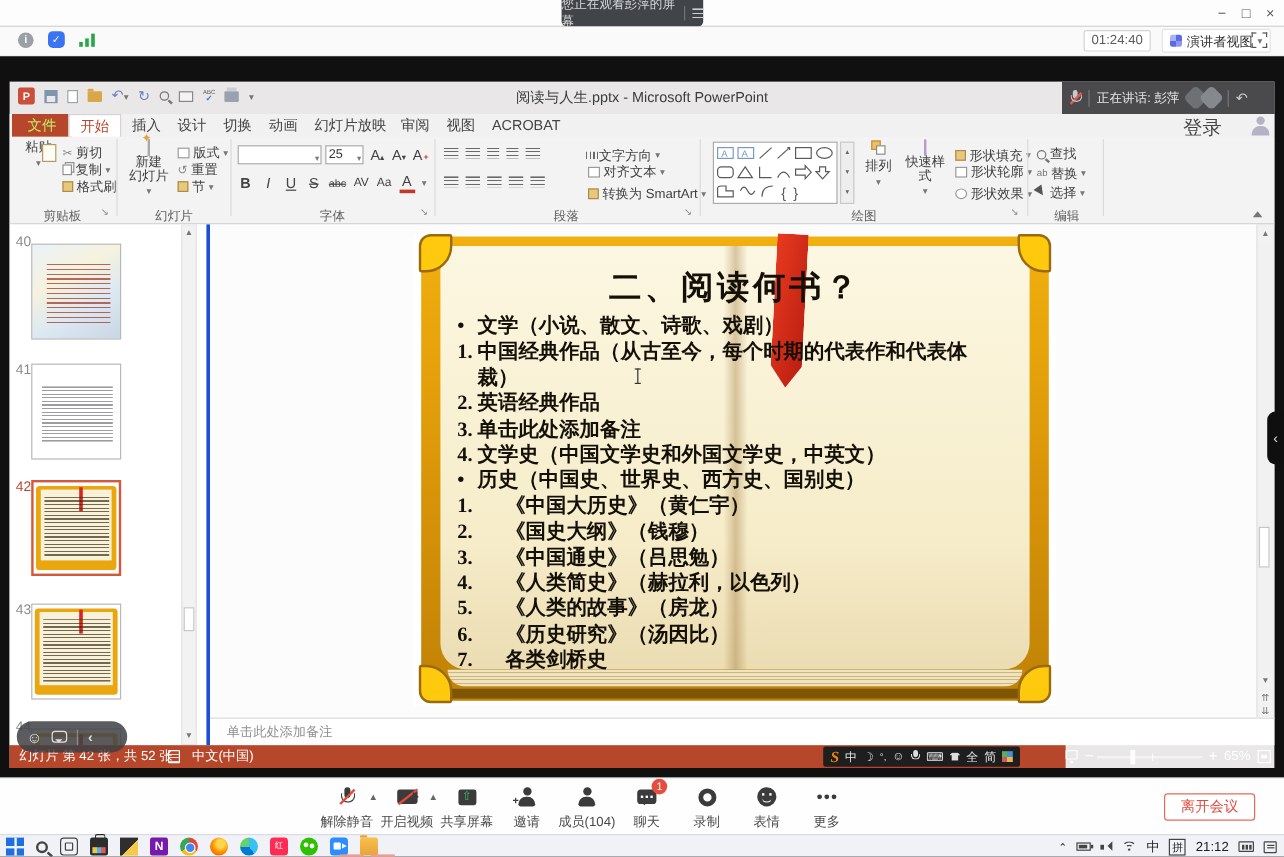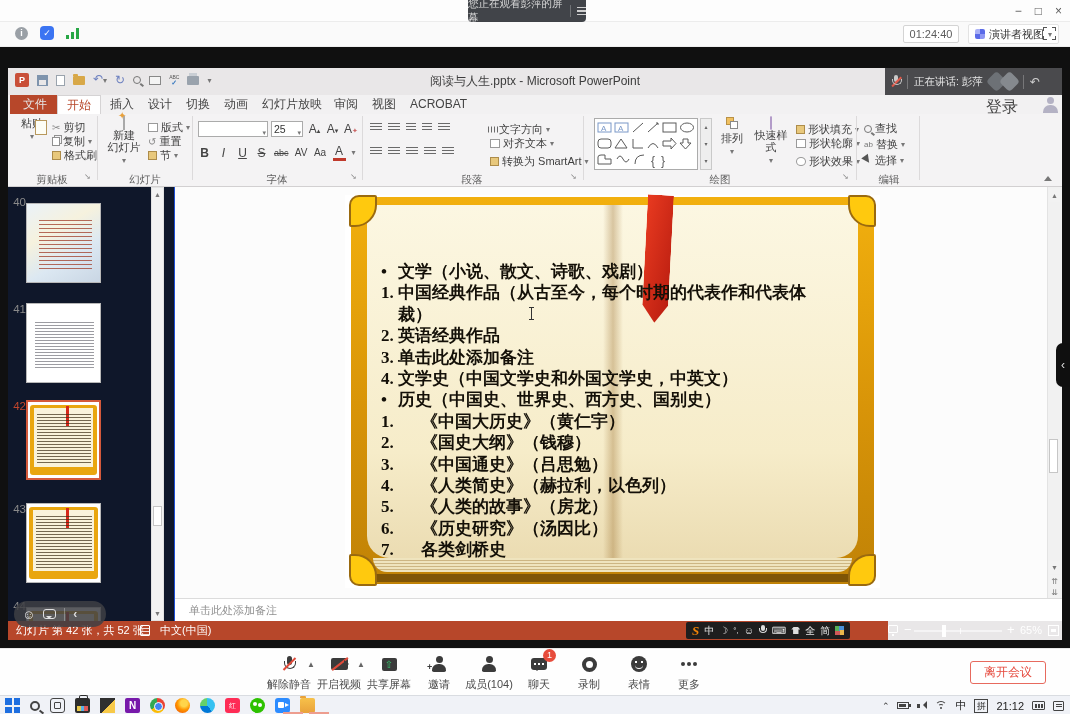--- a/index.html
+++ b/index.html
@@ -54,21 +54,21 @@
 .ov-div{width:1px;height:14px;background:rgba(255,255,255,.25)}
 .mic{position:relative;width:10px;height:14px}
 .mic::before{content:'';position:absolute;left:3px;top:0;width:4px;height:7px;background:#c9c9c9;border-radius:2px}
 .mic::after{content:'';position:absolute;left:1px;top:4px;width:8px;height:5px;border:1px solid #c9c9c9;border-top:none;border-radius:0 0 5px 5px}
 .mic .slash{position:absolute;left:-1px;top:6px;width:13px;height:1.5px;background:#e05a4b;transform:rotate(-45deg)}
 .avy{width:15px;height:15px;border-radius:4px;background:#6d7176;transform:rotate(45deg)}
 .avy.b{margin-left:-8px;background:#85898e}
 .arr-back{color:#cfcfcf;font-size:12px}
 #tabsrow{position:absolute;left:0;top:27px;width:1054px;height:19px;background:#f2f1f2;font-size:12px}
 .tab{position:absolute;top:0;height:19px;line-height:19px;padding:0 9px;color:#444}
-.tab.file{background:#b7472a;color:#e5e5e5;left:2px}
+.tab.file{background:#b7472a;color:#bef264;left:2px}
 .tab.active{background:#fff;color:#b7472a;border:1px solid #d5d3d4;border-bottom:none}
 #signin{position:absolute;right:44px;top:2px;font-size:16px;color:#444}
 .person{position:absolute;right:4px;top:1px;width:16px;height:17px;overflow:hidden}
 .person::before{content:'';position:absolute;left:5px;top:1px;width:7px;height:7px;border-radius:50%;background:#b4b2c4}
 .person::after{content:'';position:absolute;left:1px;top:9px;width:15px;height:9px;border-radius:7px 7px 0 0;background:#b4b2c4}
 
 
 #ribbon{position:absolute;left:0;top:46px;width:1054px;height:73px;background:#f4f3f4;border-bottom:1px solid #d2d0d1}
 .gdiv{position:absolute;top:2px;height:64px;width:1px;background:#dcdadb}
 .glabel{position:absolute;top:59px;font-size:10.5px;color:#5f5f5f;text-align:center}
@@ -92,21 +92,21 @@
 .arr-ic{display:inline-block;position:relative;width:13px;height:13px}
 .arr-ic i{position:absolute;width:8px;height:8px}
 .arr-ic i:nth-child(1){left:0;top:0;background:#f0c060;border:1px solid #b99146}
 .arr-ic i:nth-child(2){left:4px;top:4px;background:#fff;border:1px solid #8a8a8a}
 .qs-ic{width:16px;height:16px;margin:0 auto;background:#efe6f5;border:1px solid #b39cc9;border-radius:3px}
 .cur{display:inline-block;width:0;height:0;border:4px solid transparent;border-top:8px solid #555;transform:rotate(-35deg)}
 .collapse{position:absolute;left:1036px;top:58px;width:0;height:0;border:4px solid transparent;border-bottom:5px solid #777}
 
 
 #content{position:absolute;left:0;top:119px;width:1054px;height:434px}
-#thumbs{position:absolute;left:0;top:0;width:167px;height:434px;background:#0f172a;border-right:1px solid #1d4ed8;overflow:hidden}
+#thumbs{position:absolute;left:0;top:0;width:167px;height:434px;background:#ffffff;border-right:3px solid #1d4ed8;overflow:hidden}
 .tnum{position:absolute;left:2px;width:16px;font-size:11.5px;color:#8a8a8a;text-align:right}
 .tnum.sel{color:#c0452c}
 .th{position:absolute;left:18px;width:75px;height:80px;background:#fff;border:1px solid #b8b8b8}
 .th.sel{border:2px solid #d4593b}
 .t40{background:linear-gradient(150deg,#eaf2f8 0%,#f6f2de 35%,#dce8f2 65%,#c9d6e4 100%)}
 .tlinesR{position:absolute;left:12px;right:8px;top:16px;bottom:12px;background:repeating-linear-gradient(180deg,rgba(160,60,40,.75) 0 1px,transparent 1px 4px)}
 .tlinesG{position:absolute;left:8px;right:6px;top:18px;bottom:14px;background:repeating-linear-gradient(180deg,rgba(90,90,100,.6) 0 1px,transparent 1px 3px)}
 .mb{position:absolute;left:2px;right:2px;top:3px;bottom:3px;background:#e9a60f;border-radius:3px}
 .mp{position:absolute;left:4px;right:4px;top:3px;bottom:8px;background:#f9f2da}
 .mr{position:absolute;left:53%;top:1px;width:3px;height:20px;background:#d6281a}
@@ -554,20 +554,21 @@
           <span class="corner c-tl"></span>
           <span class="corner c-tr"></span>
           <span class="corner c-bl"></span>
           <span class="corner c-br"></span>
           <div id="pages"></div>
           <div id="spine"></div>
           <div id="pedges"></div>
           <div id="bbase"></div>
           <div id="bribbon"></div>
         </div>
+        <div id="stitle">二、阅读何书？</div>
         <div id="stext">
           <div class="s-line">
                 <span class="s-marker">•</span>
                 <span class="s-text">文学（小说、散文、诗歌、戏剧）</span>
               </div>
           <div class="s-line">
                 <span class="s-marker">1.</span>
                 <span class="s-text">中国经典作品（从古至今，每个时期的代表作和代表体裁）</span>
               </div>
           <div class="s-line">

